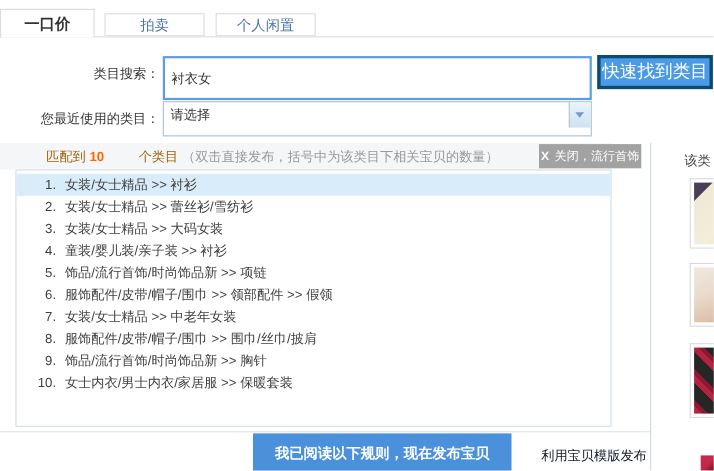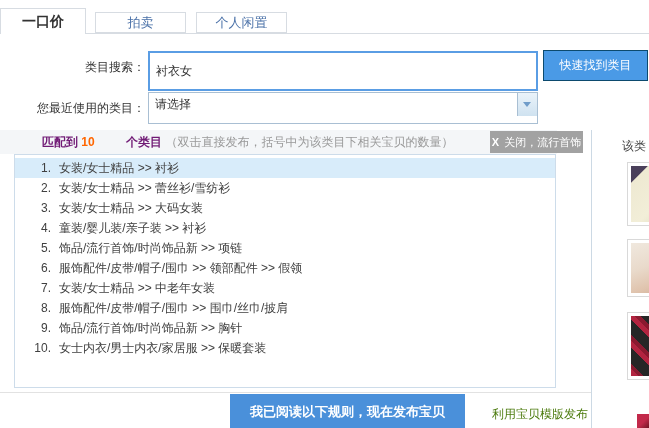--- a/index.html
+++ b/index.html
@@ -29,21 +29,21 @@
   .form-label { position:absolute; left:0; width:145px; text-align:right; font-size:12px; color:#333; }
   .lbl-search { top:59px;padding-left:34px; }
   .lbl-recent { top:100px; }
   .search-input {
     position:absolute; left:148px; top:51px; width:390px; height:40px;
     border:2px solid #5a9de4; font-size:12px; color:#333; padding:12px 6px;
     font-family:inherit; outline:none;
   }
   .quick-btn {
     position:absolute; left:543px; top:50px; width:105px; height:31px;
-    background:#4a9ae6; border:1px solid #0c4a6e; color:#fff; font-size:12px;
+    background:#4a9ae6; border:3px solid #0c4a6e; color:#fff; font-size:16px;
     font-family:inherit; cursor:pointer;
   }
 
   
   .select-box {
     position:absolute; left:148px; top:92px; width:390px; height:32px;
     border:1px solid #a9bfd3; background:#fff; cursor:pointer;
   }
   .select-value { display:block; line-height:23px; padding-left:6px; font-size:12px; color:#333; }
   .select-arrow-btn {
@@ -55,21 +55,21 @@
     border-left:4px solid transparent; border-right:4px solid transparent;
     border-top:5px solid #6f9cc9;
   }
 
   
   .match-header {
     position:absolute; left:0; top:130px; width:557px; height:24px;
     background:#f4f6f8; line-height:24px; font-size:12px;
   }
   .match-header .txt { margin-left:14px; }
-  .b { font-weight:bold; color:#701a75;padding-left:28px; }
+  .b { font-weight:normal; color:#a16207;padding-left:28px; }
   .count { font-weight:bold; color:#ff6600; }
   .hint { color:#999; }
   .close-btn {
     position:absolute; left:490px; top:131px; width:93px; height:22px;
     background:#a2a2a2; color:#fff; border:none; font-size:11px; line-height:22px;
     text-align:center; font-family:inherit; cursor:pointer; white-space:nowrap;
   }
   .close-btn .x { font-weight:bold; margin-right:5px; }
 
   
@@ -100,21 +100,21 @@
   .thumb.t3 { top:312px; } .thumb.t3 .ph { height:60px;
     background:repeating-linear-gradient(45deg,#b22440 0 5px,#8a1a30 5px 9px,#262626 9px 20px); }
 
   
   .divider { position:absolute; left:0; top:392px; width:591px; height:1px; background:#e2e2e2; }
   .publish-btn {
     position:absolute; left:230px; top:394px; width:235px; height:36px;
     background:#4a90da; border:none; color:#fff; font-size:13px; font-weight:bold;
     font-family:inherit; cursor:pointer;
   }
-  .template-link { position:absolute; left:492px; top:406px; font-size:12px; color:#4d7c0f; text-decoration:none; cursor:pointer; }
+  .template-link { position:absolute; left:492px; top:406px; font-size:12px; color:#0f172a; text-decoration:none; cursor:pointer; }
   .red-sliver { position:absolute; left:637px; top:414px; width:12px; height:14px;
     background:linear-gradient(135deg,#c2294a 55%,#6f1524 100%); }
 </style>
 </head>
 <body>
 
 <div class="stage">
 
   <div class="tabline"></div>
   <div class="tab-active">一口价</div>

